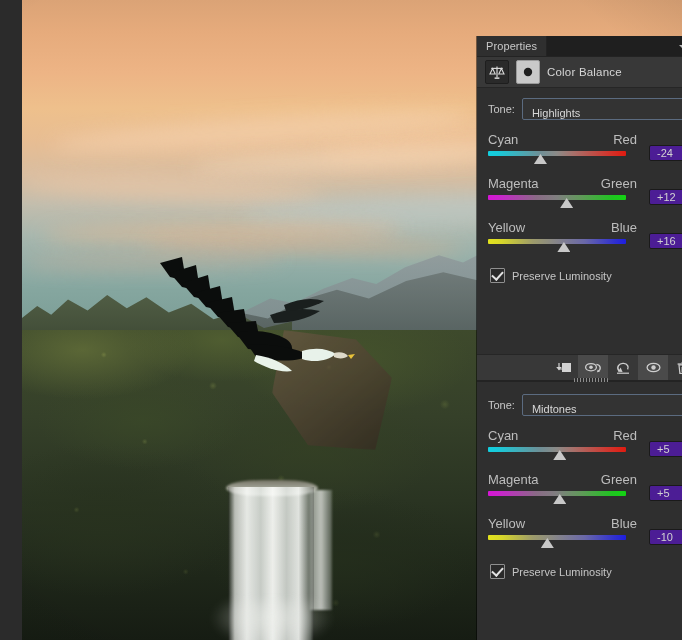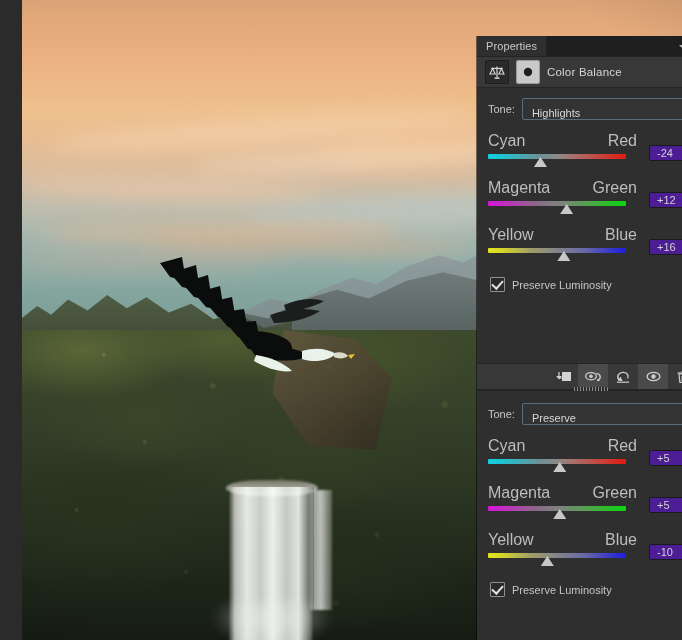--- a/index.html
+++ b/index.html
@@ -187,21 +187,21 @@
     position:absolute;right:6px;top:50%;transform:translateY(-50%);
     display:flex;flex-direction:column;gap:2px;
   }
   .spin .up{width:0;height:0;border-left:3.5px solid transparent;border-right:3.5px solid transparent;border-bottom:4px solid #c4c4c4;}
   .spin .dn{width:0;height:0;border-left:3.5px solid transparent;border-right:3.5px solid transparent;border-top:4px solid #c4c4c4;}
 
   .slider-group{padding:0 11px;}
   .slider-block{margin-bottom:12px;position:relative;}
   .slider-row{display:flex;align-items:flex-start;}
   .slider-left{flex:1;}
-  .endlabels{display:flex;justify-content:space-between;color:#bdbdbd;font-size:16px;margin-bottom:3px;padding-right:2px;}
+  .endlabels{display:flex;justify-content:space-between;color:#bdbdbd;font-size:13px;margin-bottom:3px;padding-right:2px;}
   .track-wrap{position:relative;height:14px;width:138px;}
   .track{position:absolute;left:0;top:1px;width:138px;height:5px;border-radius:1px;}
   .t-cyan{background:linear-gradient(90deg,#12cfe0 0%,#1ac8d8 8%,#6f8f96 38%,#8c8a87 50%,#a8706a 62%,#d2342c 88%,#e01b10 100%);}
   .t-mag{background:linear-gradient(90deg,#d714d7 0%,#c628c8 10%,#8a6a86 35%,#7f7f7f 50%,#5f9a58 68%,#1fc520 90%,#13d412 100%);}
   .t-yel{background:linear-gradient(90deg,#e2e21c 0%,#d6d62a 10%,#9e9c6a 32%,#85848a 50%,#6a68a8 70%,#2f2fd0 92%,#1e1ee0 100%);}
   .thumb{
     position:absolute;top:4px;width:13px;height:10px;margin-left:-6.5px;
     background:#c8c8c8;
     clip-path:polygon(50% 0%,100% 100%,0% 100%);
     filter:drop-shadow(0 1px 0 rgba(0,0,0,.55));
@@ -459,21 +459,21 @@
       </div>
     </div>
 
     <div class="panel-sep"></div>
 
     <div>
       <div class="adj-body" style="padding-top:12px">
         <div class="tone-row">
           <span class="tone-label">Tone:</span>
           <div class="select">
-            <span>Preserve</span>
+            <span>Midtones</span>
             <span class="spin">
                 <i class="up"></i>
                 <i class="dn"></i>
               </span>
           </div>
         </div>
 
         <div class="slider-group">
 
           <div class="slider-block">

